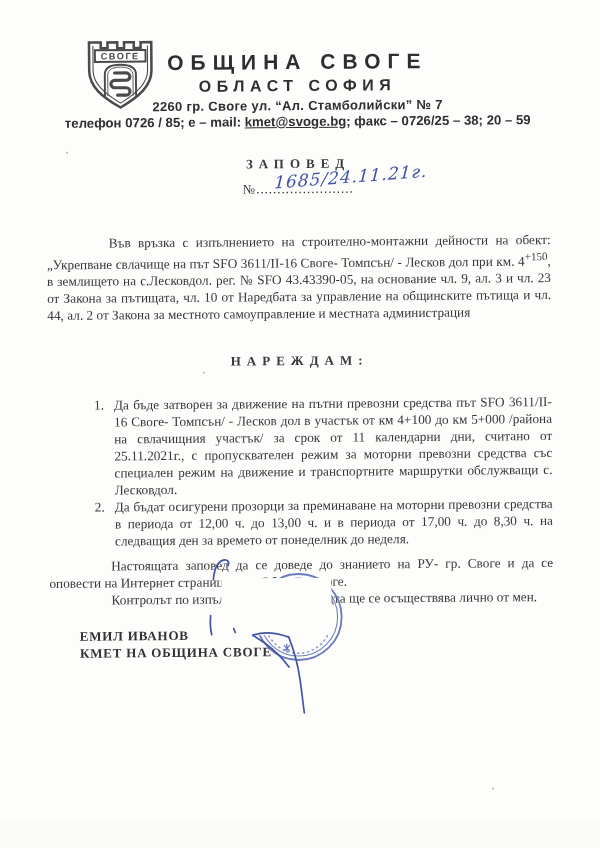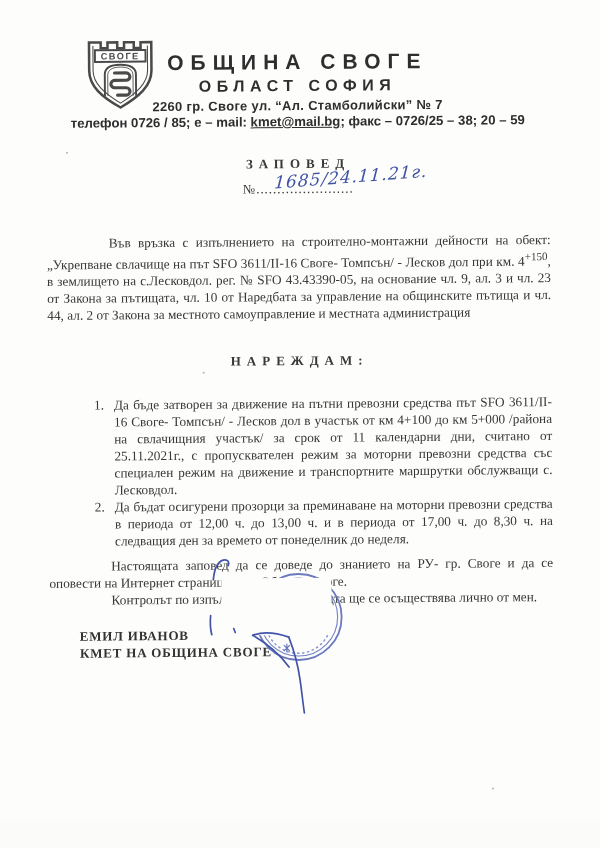--- a/index.html
+++ b/index.html
@@ -60,21 +60,21 @@
       <text x="40" y="20.5" text-anchor="middle" font-family="Liberation Sans, sans-serif" font-size="9.5" font-weight="700" letter-spacing="1.5" fill="#4a4a4a">СВОГЕ</text>
       <path d="M24,58 V36 C24,29 30,26 40,26 C50,26 56,29 56,36 V58" fill="none" stroke="#4a4a4a" stroke-width="2"></path>
       <path d="M27,58 V37 C27,31 32,28.5 40,28.5 C48,28.5 53,31 53,37 V58" fill="none" stroke="#4a4a4a" stroke-width="0.9"></path>
       <path d="M34,34.5 H46 A3.8,3.8 0 0 1 46,42.1 H34 A3.8,3.8 0 0 0 34,49.7 H46 A3.8,3.8 0 0 1 46,57.3 H37" fill="none" stroke="#4a4a4a" stroke-width="3.2" stroke-linecap="round"></path>
     </svg>
 
     <div class="head">
       <div class="muni">ОБЩИНА СВОГЕ</div>
       <div class="region">ОБЛАСТ СОФИЯ</div>
       <div class="addr">2260 гр. Своге  ул. “Ал. Стамболийски” № 7</div>
-      <div class="phone"><span>телефон 0726 / 85; е – mail: </span><span class="email">kmet@mail.bg</span><span>; факс – 0726/25 – 38; 20 – 59</span></div>
+      <div class="phone"><span>телефон 0726 / 85; е – mail: </span><span class="email">kmet@svoge.bg</span><span>; факс – 0726/25 – 38; 20 – 59</span></div>
     </div>
 
     <div class="order-title">ЗАПОВЕД</div>
     <div class="num-line"><span>№</span><span>.......................</span></div>
     <div class="handwritten">1685/24.11.21г.</div>
 
     <div class="body">
       <p class="intro"><span>Във връзка с изпълнението на строително-монтажни дейности на обект: „Укрепване свлачище на път SFO 3611/II-16 Своге- Томпсън/ - Лесков дол при км. 4</span><sup>+150</sup><span>, в землището на с.Лесковдол. рег. № SFO 43.43390-05, на основание чл. 9, ал. 3 и чл. 23 от Закона за пътищата, чл. 10 от Наредбата за управление на общинските пътища и чл. 44, ал. 2 от Закона за местното самоуправление и местната администрация</span></p>
 
       <p class="command">НАРЕЖДАМ:</p>

